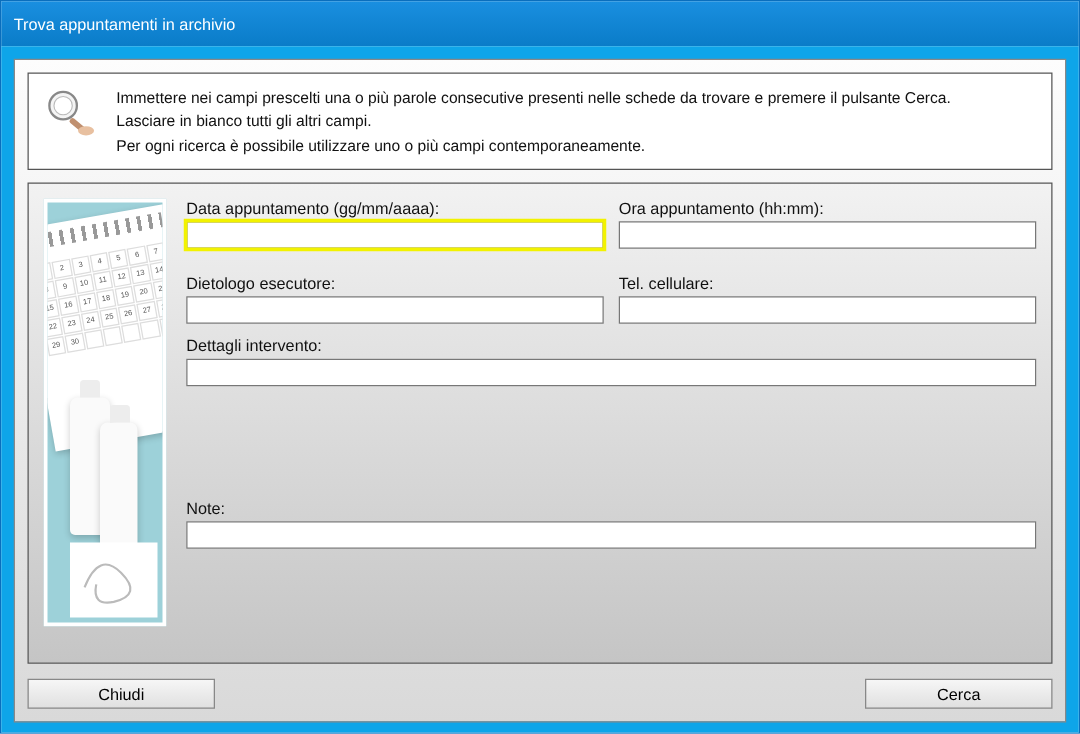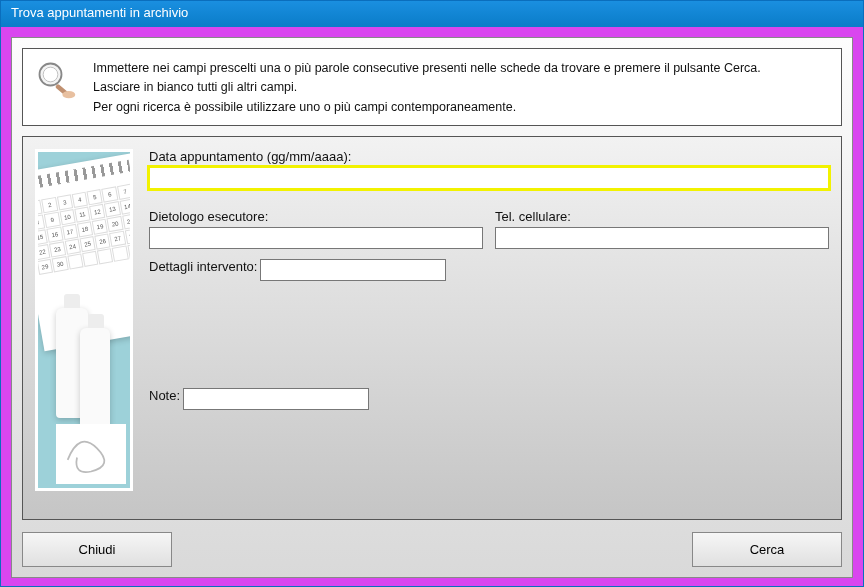--- a/index.html
+++ b/index.html
@@ -16,28 +16,28 @@
       border: 1px solid #0a6ebd;
       display: flex;
       flex-direction: column;
     }
     .titlebar {
       background: #0a84d8;
       background: linear-gradient(#1a8fe0,#0a7cc8);
       color: #fff;
       padding: 4px 10px;
       font-size: 13px;
-      height: 26px;
-      display: flex;
-      align-items: flex-start;
+      height: 36px;
+      display: flex;
+      align-items: center;
     }
     .client {
       flex: 1;
       padding: 10px 10px 8px 10px;
-      background: #d946ef;
+      background: #0ea5e9;
       display: flex;
       flex-direction: column;
       gap: 10px;
     }
     .inner {
       background: linear-gradient(#fdfdfd,#d9d9d9);
       border: 1px solid #888;
       flex: 1;
       display: flex;
       flex-direction: column;
@@ -91,21 +91,21 @@
     .row {
       display: flex;
       gap: 12px;
     }
     .col {
       flex: 1;
       display: flex;
       flex-direction: column;
       gap: 3px;
     }
-    .full { flex: 1; display: flex; flex-direction: row; gap: 3px; }
+    .full { flex: 1; display: flex; flex-direction: column; gap: 3px; }
     label {
       font-size: 13px;
       color: #111;
     }
     input[type=text] {
       height: 22px;
       border: 1px solid #777;
       background: #fff;
       padding: 2px 4px;
       font-size: 13px;
@@ -115,21 +115,21 @@
       outline: 3px solid #f2f200;
       outline-offset: -1px;
     }
     .button-row {
       display: flex;
       justify-content: space-between;
       padding-top: 2px;
     }
     button {
       width: 150px;
-      height: 35px;
+      height: 24px;
       background: linear-gradient(#f6f6f6,#e0e0e0);
       border: 1px solid #888;
       font-size: 13px;
       cursor: pointer;
       font-family: inherit;
     }
     
     .cal-top {
       position: absolute;
       top: 10px; left: -10px; right: -20px;
@@ -259,20 +259,24 @@
               </svg>
           </div>
         </div>
 
         <div class="fields">
           <div class="row">
             <div class="col">
               <label>Data appuntamento (gg/mm/aaaa):</label>
               <input type="text" class="focused" value="" style="">
             </div>
+            <div class="col">
+              <label>Ora appuntamento (hh:mm):</label>
+              <input type="text" value="" style="">
+            </div>
           </div>
 
           <div class="row">
           </div>
 
           <div class="row">
             <div class="col">
               <label>Dietologo esecutore:</label>
               <input type="text" value="" style="">
             </div>

